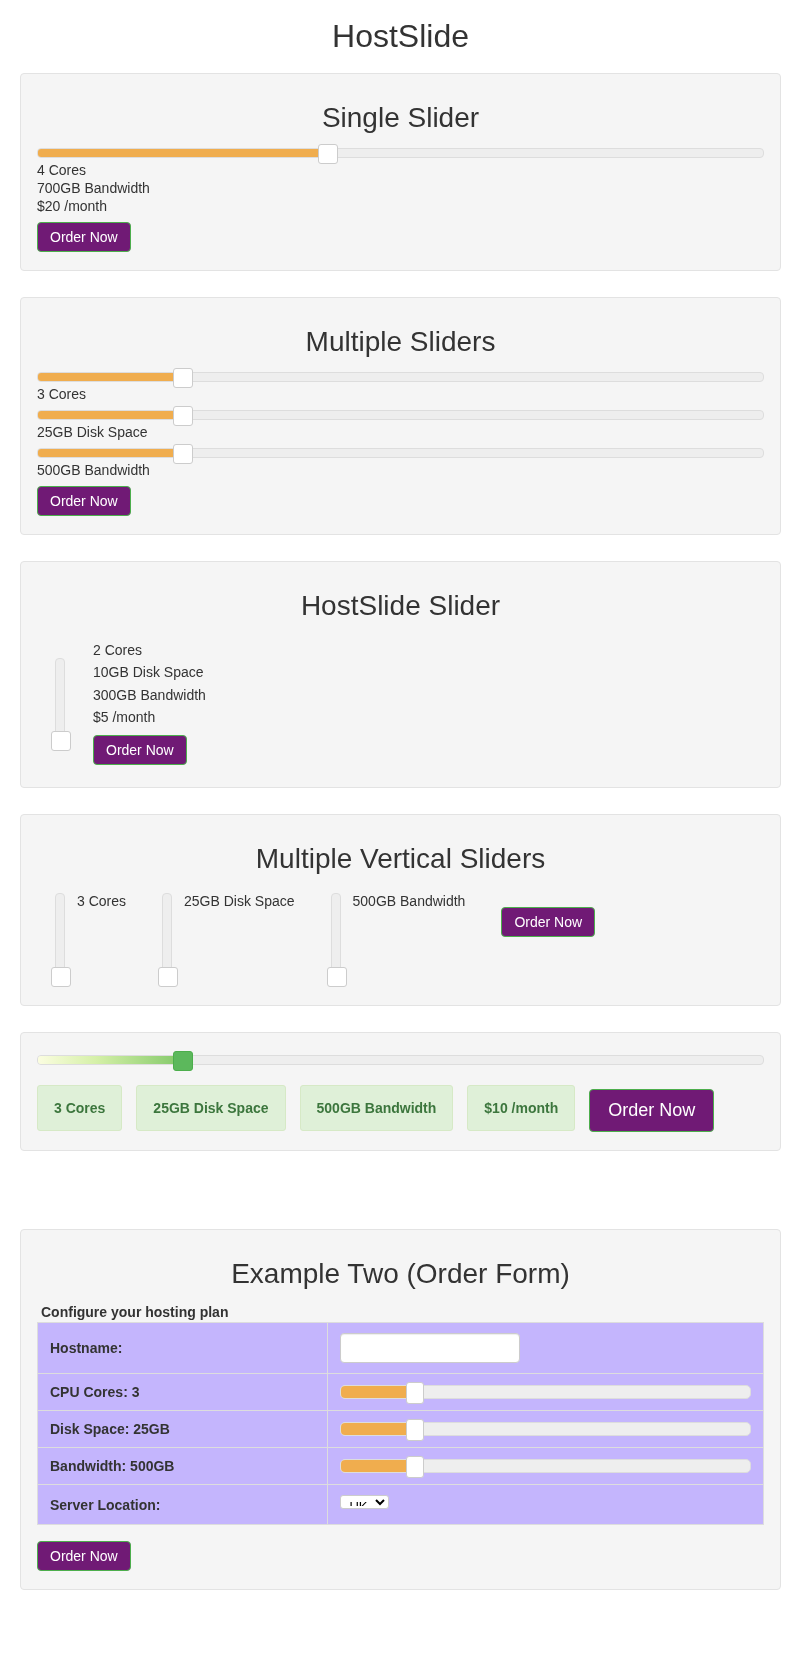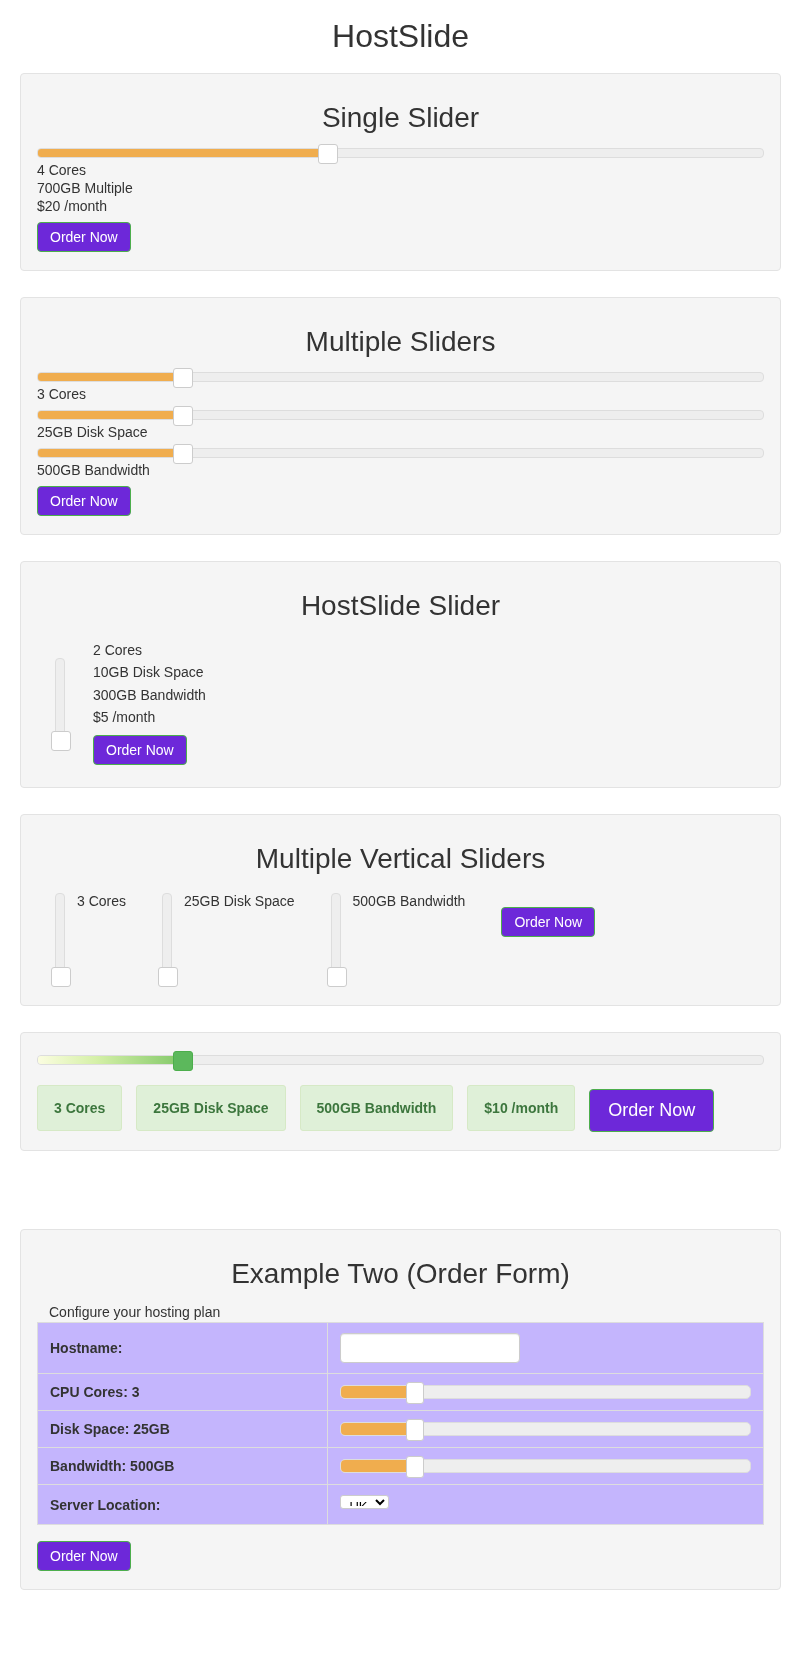--- a/index.html
+++ b/index.html
@@ -10,30 +10,30 @@
 .panel.last { margin-bottom: 0; }
 .slider-h { position: relative; height: 10px; background: #eee; border: 1px solid #ddd; border-radius: 4px; margin: 8px 0 4px; }
 .slider-h .fill { position: absolute; left: 0; top: 0; bottom: 0; background: #f0ad4e; border-radius: 3px 0 0 3px; }
 .slider-h .handle { position: absolute; top: -5px; width: 20px; height: 20px; background: #fff; border: 1px solid #ccc; border-radius: 3px; transform: translateX(-50%); }
 .slider-h.green .fill { background: linear-gradient(to right, #fbfde0 0%, #d5f0a8 40%, #81c868 100%); }
 .slider-h.green .handle { background: #5cb85c; border-color: #4cae4c; }
 .slider-v { position: relative; width: 10px; height: 90px; background: #eee; border: 1px solid #ddd; border-radius: 4px; display: inline-block; vertical-align: top; }
 .slider-v .fill { position: absolute; left: 0; right: 0; bottom: 0; background: #f0ad4e; border-radius: 0 0 3px 3px; }
 .slider-v .handle { position: absolute; left: -5px; width: 20px; height: 20px; background: #fff; border: 1px solid #ccc; border-radius: 3px; transform: translateY(50%); }
 .line { margin: 0 0 2px; font-size: 14px; }
-.btn { display: inline-block; background: #6d28d9; color: #fff; border: 1px solid #4cae4c; border-radius: 4px; padding: 6px 12px; font-size: 14px; cursor: pointer; margin-top: 6px; }
+.btn { display: inline-block; background: #701a75; color: #fff; border: 1px solid #4cae4c; border-radius: 4px; padding: 6px 12px; font-size: 14px; cursor: pointer; margin-top: 6px; }
 .btn-lg { padding: 10px 18px; font-size: 18px; }
 .vert-row { display: flex; align-items: center; gap: 28px; padding: 4px 18px; }
 .vert-row .vinfo { line-height: 1.45; }
 .mvert-row { display: flex; align-items: flex-start; gap: 10px; padding: 4px 18px; }
 .mvert-row .grp { display: flex; align-items: flex-start; gap: 12px; margin-right: 26px; }
 .mvert-row .lbl { font-size: 14px; padding-top: 0; }
 .chips { display: flex; gap: 14px; align-items: center; margin-top: 18px; flex-wrap: wrap; }
 .chip { background: #dff0d8; border: 1px solid #d6e9c6; color: #3c763d; font-weight: 700; padding: 14px 16px; border-radius: 3px; font-size: 14px; }
-.form-label { font-weight: 400; margin: 14px 12px 2px; }
+.form-label { font-weight: 700; margin: 14px 4px 2px; }
 table.form { width: 100%; border-collapse: collapse; background: #c4b5fd; }
 table.form td { border: 1px solid #ddd; padding: 10px 12px; vertical-align: middle; }
 table.form td.lcol { width: 40%; font-weight: 700; }
 input.txt { width: 180px; height: 30px; border: 1px solid #ccc; border-radius: 4px; padding: 4px 8px; font-size: 14px; box-shadow: inset 0 1px 1px rgba(0,0,0,.07); }
 select.sel { height: 14px; border: 1px solid #ccc; border-radius: 3px; background: #fff; font-size: 13px; padding: 2px 4px; }
 .form-slider { position: relative; height: 14px; background: #eee; border: 1px solid #ddd; border-radius: 5px; }
 .form-slider .fill { position: absolute; left: 0; top: 0; bottom: 0; background: #f0ad4e; border-radius: 4px 0 0 4px; }
 .form-slider .handle { position: absolute; top: -4px; width: 18px; height: 22px; background: #fff; border: 1px solid #ccc; border-radius: 3px; transform: translateX(-50%); }
 .ex1-spacer { height: 52px; }
 </style>
@@ -42,21 +42,21 @@
 
 <h1>HostSlide</h1>
 
 <div class="panel">
   <h2>Single Slider</h2>
   <div class="slider-h">
     <div class="fill" style="width:40%"></div>
     <div class="handle" style="left:40%"></div>
   </div>
   <div class="line">4 Cores</div>
-  <div class="line">700GB Multiple</div>
+  <div class="line">700GB Bandwidth</div>
   <div class="line">$20 /month</div>
   <button class="btn">Order Now</button>
 </div>
 
 <div class="panel">
   <h2>Multiple Sliders</h2>
   <div class="slider-h">
     <div class="fill" style="width:20%"></div>
     <div class="handle" style="left:20%"></div>
   </div>

